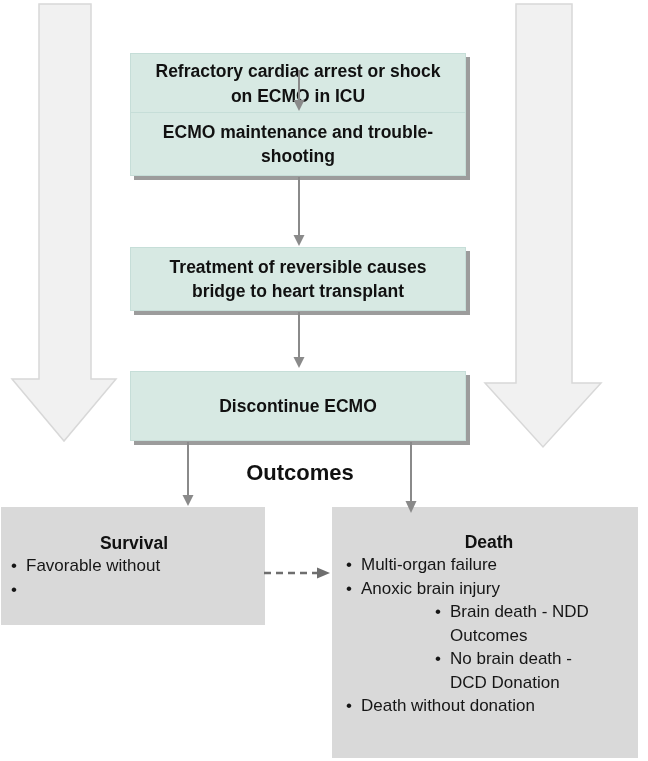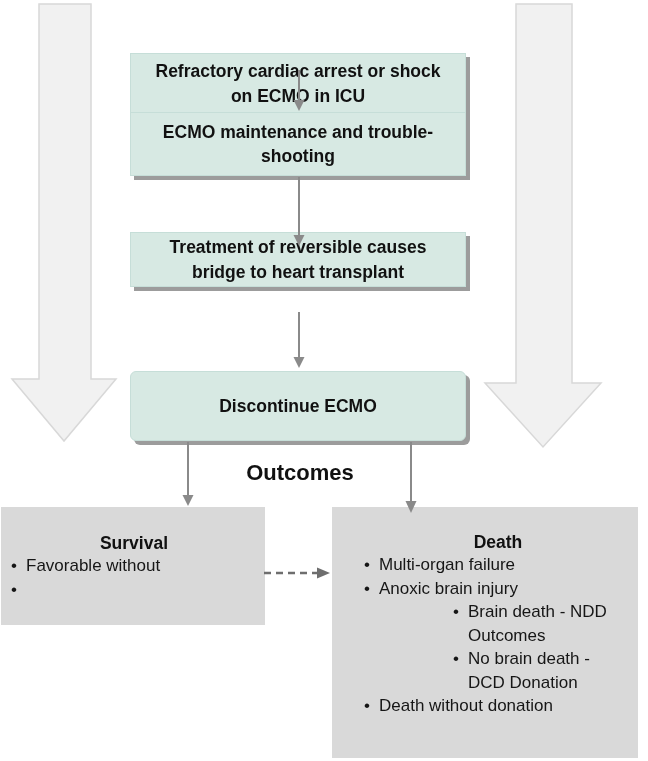--- a/index.html
+++ b/index.html
@@ -56,43 +56,43 @@
     text-align: center;
     font-weight: bold;
     font-size: 17.5px;
     line-height: 1.4;
     white-space: pre-line;
     z-index: 1;
     color: #111;
   }
   #box1 { top: 8px;   height: 61px; margin-top: 45px; }
   #box2 { top: 112px; height: 64px; }
-  #box3 { top: 232px; height: 55px; }
-  #box4 { top: 371px; height: 70px; border-radius: 6px; }
+  #box3 { top: 247px; height: 64px; }
+  #box4 { top: 371px; height: 70px; }
   
   #outcomes-label {
     position: absolute;
     left: 230px; top: 460px;
     width: 140px;
     text-align: center;
     font-weight: bold;
     font-size: 22px;
     z-index: 1;
     color: #111;
   }
   
   .panel {
     position: absolute;
     background: #d9d9d9;
     box-sizing: border-box;
     z-index: 1;
     font-size: 17px;
   }
   #survival-panel { left: 1px;   top: 507px; width: 264px; height: 118px; padding: 26px 8px 0 10px; }
-  #death-panel    { left: 332px; top: 507px; width: 306px; height: 251px; padding: 25px 6px 0 32px; }
+  #death-panel    { left: 332px; top: 507px; width: 306px; height: 251px; padding: 25px 6px 0 14px; }
   .panel-title {
     text-align: center;
     font-weight: bold;
     font-size: 17.5px;
     color: #111;
   }
   .p-item {
     display: flex;
     line-height: 23.5px;
     color: #161616;

